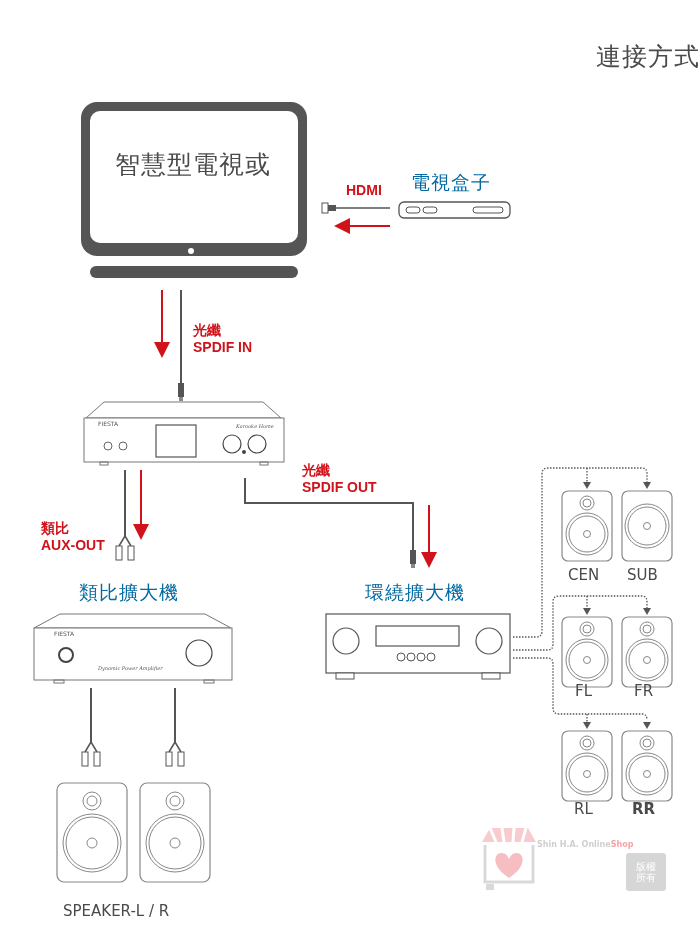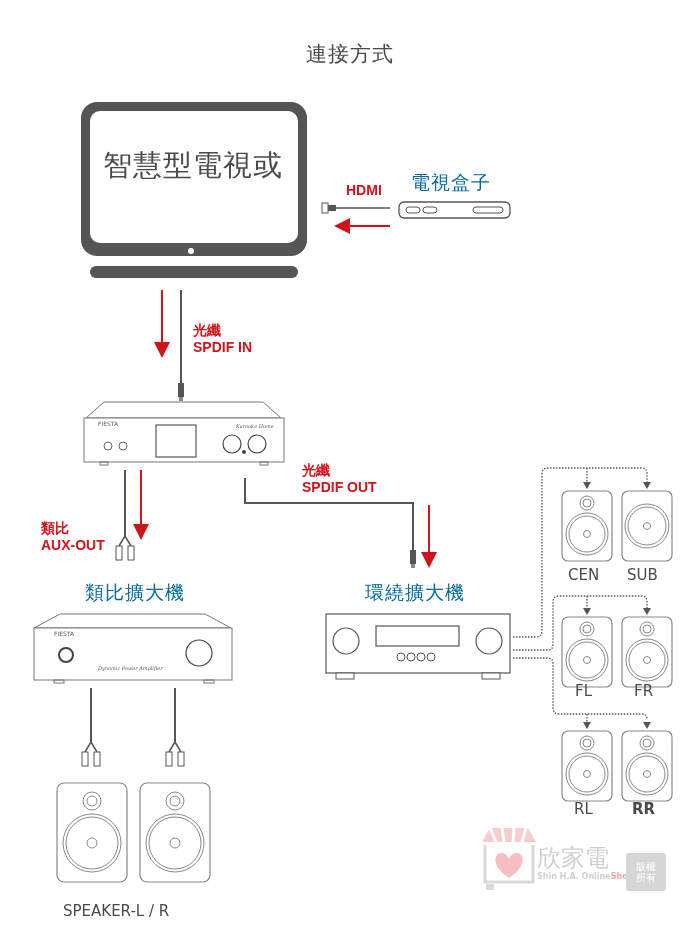--- a/index.html
+++ b/index.html
@@ -1,20 +1,20 @@
 <!DOCTYPE html>
 <html><head>
 <meta charset="utf-8">
 <style>
   html, body { margin:0; padding:0; background:#ffffff; }
   body { width:700px; height:929px; position:relative; overflow:hidden;
          font-family:"DejaVu Sans", sans-serif; color:#444; }
   .abs { position:absolute; }
-  .title { left:0; width:700px; top:40px; text-align:center; font-size:21px; color:#4a4a4a; letter-spacing:1px; }
-  .tv-text { left:88px; width:210px; text-align:center; font-size:29px; line-height:34px; color:#4a4a4a; top:148px; letter-spacing:1px;}
+  .title { left:0; width:700px; top:40px; text-align:right; font-size:25px; color:#4a4a4a; letter-spacing:1px; }
+  .tv-text { left:88px; width:210px; text-align:center; font-size:25px; line-height:34px; color:#4a4a4a; top:148px; letter-spacing:1px;}
   .lbl-red { font-size:14px; line-height:17px; color:#d0121b; font-weight:bold; font-family:"Liberation Sans", sans-serif; }
   .dev-lbl { font-size:19px; color:#0369a1; letter-spacing:1px; }
   .spk-lbl { font-size:15px; color:#4a4a4a; font-family:"DejaVu Sans", sans-serif; }
   svg { position:absolute; left:0; top:0; }
   .wm-text { font-size:24px; color:#cfcfcf; }
   .wm-sub { font-size:8px; color:#cfcfcf; font-weight:bold; }
   .wm-badge { background:#d6d6d6; color:#fff; font-size:10px; line-height:11px; width:24px; padding:8px; border-radius:3px; text-align:center; }
 </style>
 </head>
 <body>
@@ -230,34 +230,33 @@
 <div class="abs lbl-red" style="left:41px; top:492px;margin-top:28px;">
   <div>類比</div>
   <div>AUX-OUT</div>
 </div>
 
 <div class="abs lbl-red" style="left:302px; top:462px;">
   <div>光纖</div>
   <div>SPDIF OUT</div>
 </div>
 
-<div class="abs dev-lbl" style="left:85px; top:580px;">類比擴大機</div>
+<div class="abs dev-lbl" style="left:79px; top:580px;">類比擴大機</div>
 <div class="abs dev-lbl" style="left:365px; top:580px;">環繞擴大機</div>
 
 <div class="abs spk-lbl" style="left:568px; top:566px;">CEN</div>
 <div class="abs spk-lbl" style="left:627px; top:566px;">SUB</div>
 <div class="abs spk-lbl" style="left:575px; top:682px;">FL</div>
 <div class="abs spk-lbl" style="left:634px; top:682px;">FR</div>
 <div class="abs spk-lbl" style="left:574px; top:800px;">RL</div>
 <div class="abs spk-lbl" style="left:632px; top:800px;font-weight:bold;">RR</div>
 
 <div class="abs spk-lbl" style="left:63px; top:888px;margin-top:14px;">SPEAKER-L / R</div>
 
 <div class="abs" style="left:537px; top:842px;">
-  <div class="wm-text">欣家電</div>
   <div class="wm-sub" style="margin-top:-2px;">
     <span>Shin H.A. Online</span><span style="color:#f3a4a8;">Shop</span>
   </div>
 </div>
 <div class="abs wm-badge" style="left:626px; top:853px;">
   <div>版權</div>
   <div>所有</div>
 </div>
 
 </body></html>

